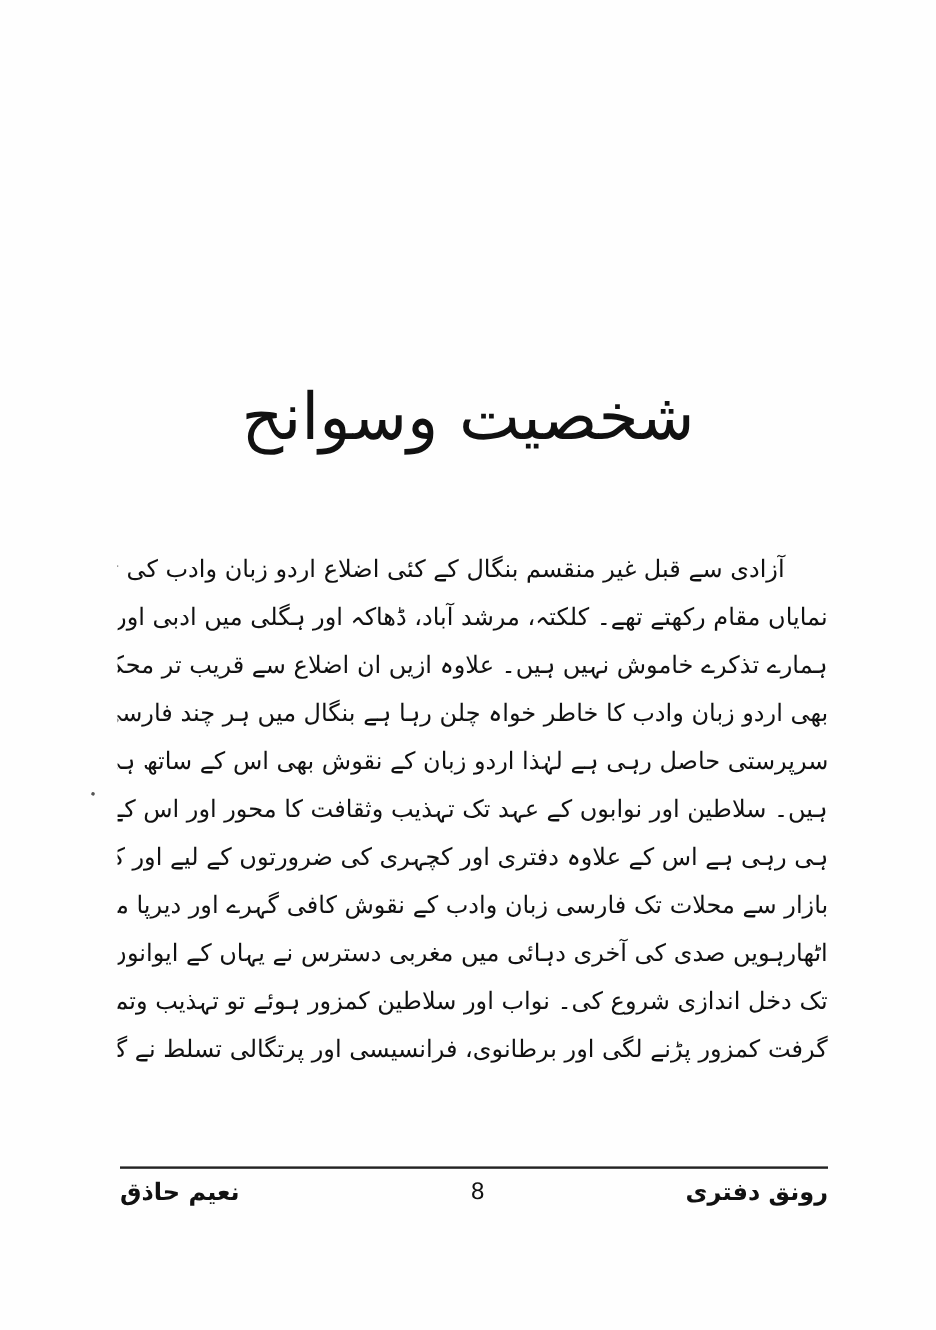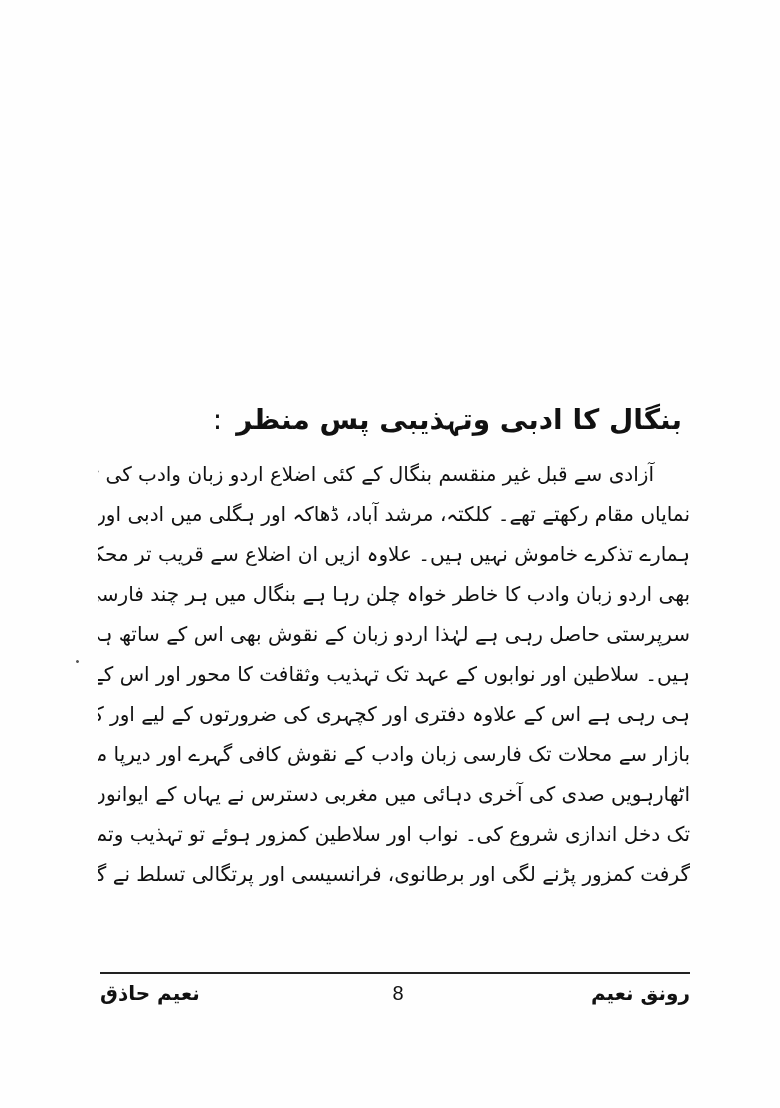--- a/index.html
+++ b/index.html
@@ -118,24 +118,22 @@
       position: absolute;
       right: 0;
       direction: rtl;
     }
   </style>
 </head>
 <body>
 
 <div class="page">
 
+  <h1 class="chapter-title">شخصیت وسوانح</h1>
 
-  <div class="section-heading">
-    <span>بنگال کا ادبی وتہذیبی پس منظر</span><span class="colon">:</span>
-  </div>
 
   <div class="body-text">
     <div class="body-line first">آزادی سے قبل غیر منقسم بنگال کے کئی اضلاع اردو زبان وادب کی ترویج واشاعت میں</div>
     <div class="body-line">نمایاں مقام رکھتے تھے۔ کلکتہ، مرشد آباد، ڈھاکہ اور ہگلی میں ادبی اور تہذیبی سرگرمیوں سے متعلق</div>
     <div class="body-line">ہمارے تذکرے خاموش نہیں ہیں۔ علاوہ ازیں ان اضلاع سے قریب تر محکمے اور قصبات میں</div>
     <div class="body-line">بھی اردو زبان وادب کا خاطر خواہ چلن رہا ہے بنگال میں ہر چند فارسی زبان کو سرکاری حیثیت اور</div>
     <div class="body-line">سرپرستی حاصل رہی ہے لہٰذا اردو زبان کے نقوش بھی اس کے ساتھ ہی ساتھ تیار ہوتے رہے</div>
     <div class="body-line">ہیں۔ سلاطین اور نوابوں کے عہد تک تہذیب وثقافت کا محور اور اس کے فروغ کا وسیلہ فارسی زبان</div>
     <div class="body-line">ہی رہی ہے اس کے علاوہ دفتری اور کچہری کی ضرورتوں کے لیے اور کوئی وسیلہ بھی نہیں تھا۔</div>
     <div class="body-line">بازار سے محلات تک فارسی زبان وادب کے نقوش کافی گہرے اور دیرپا محسوس کیے گئے۔ تاہم</div>
@@ -144,16 +142,16 @@
     <div class="body-line">گرفت کمزور پڑنے لگی اور برطانوی، فرانسیسی اور پرتگالی تسلط نے گویا اس خطے کو پوری طرح</div>
   </div>
 
   <div class="margin-mark"></div>
 
   <div class="footer-rule"></div>
 
   <div class="footer">
     <span class="left">نعیم حاذق</span>
     <span class="center">8</span>
-    <span class="right">رونق نعیم</span>
+    <span class="right">رونق دفتری</span>
   </div>
 
 </div>
 
 </body></html>

